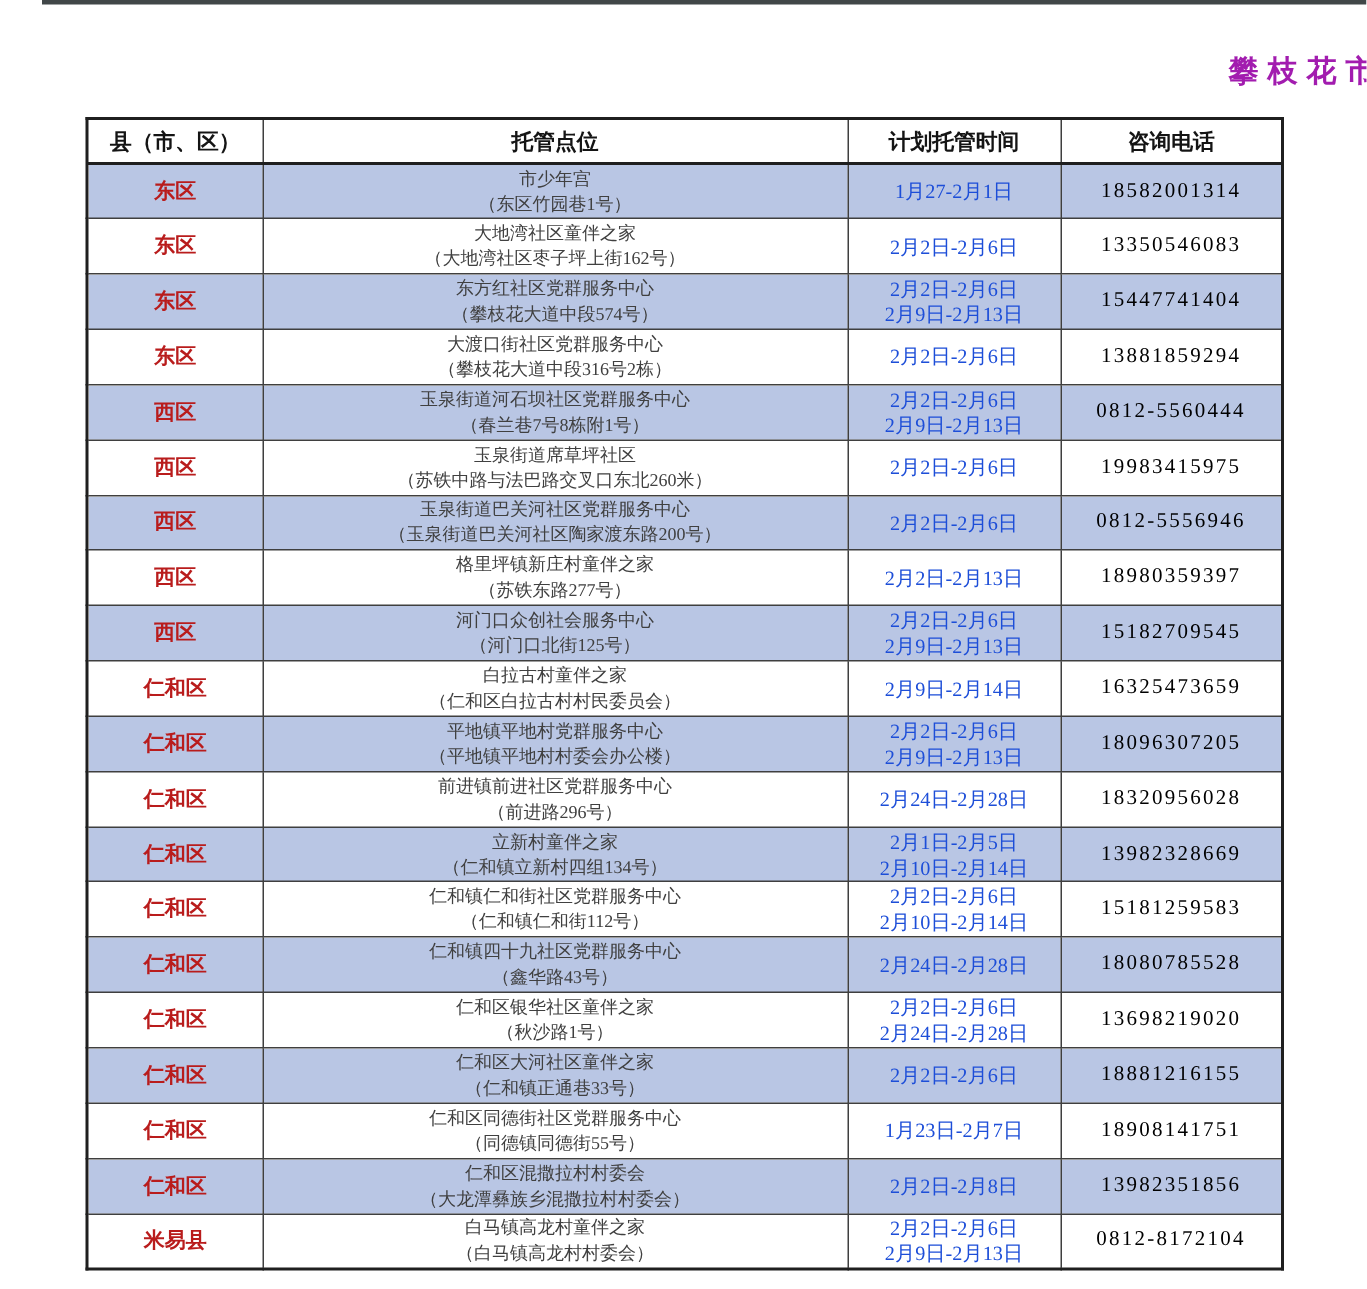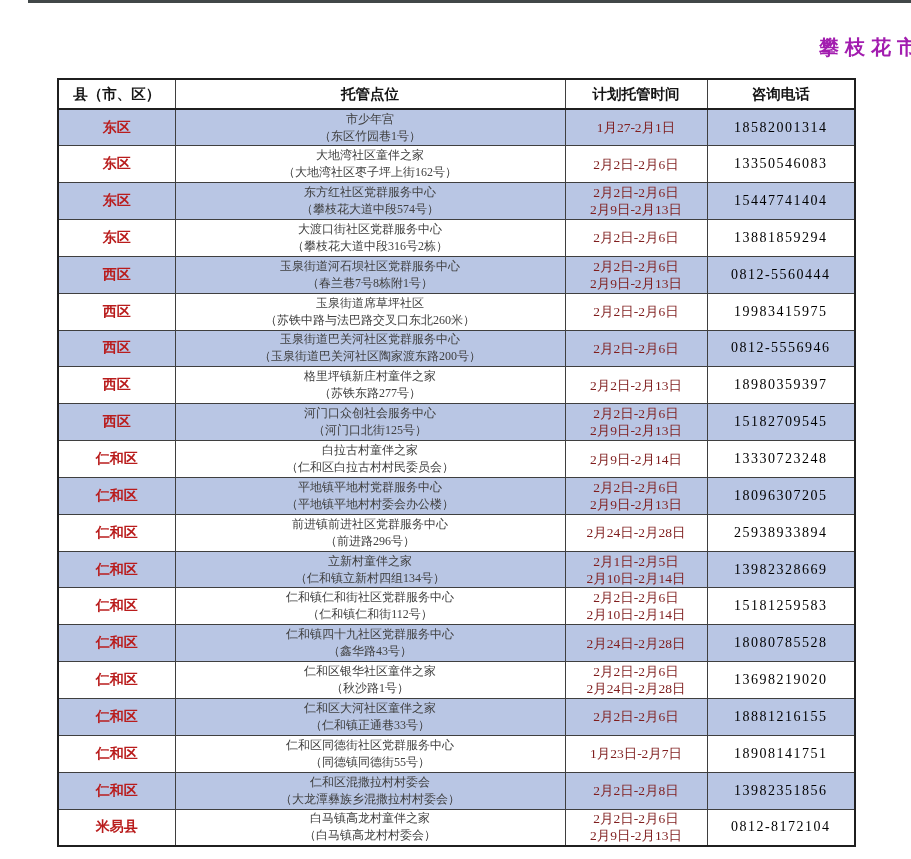--- a/index.html
+++ b/index.html
@@ -57,21 +57,21 @@
   table.main tbody tr { height: 36.85px; }
   tr.hl td { background: #b9c6e4; }
   tr.plain td { background: #ffffff; }
   td.district {
     font-size: 14px;
     font-weight: bold;
     color: #b91c1c;
   }
   td.site { color: #404040; font-size: 12px; }
   td.site .line { line-height: 17px; }
-  td.time { color: #7f1d1d; font-size: 13.5px; }
+  td.time { color: #1d4ed8; font-size: 13.5px; }
   td.time .line { line-height: 17px; }
   td.phone {
     color: #000000;
     font-size: 14px;
     letter-spacing: 1.5px;
     font-family: "Liberation Serif", "DejaVu Serif", serif;
   }
 </style>
 </head>
 <body>
@@ -200,21 +200,21 @@
         </tr>
         <tr class="plain">
           <td class="district">仁和区</td>
           <td class="site">
             <div class="line">白拉古村童伴之家</div>
             <div class="line">（仁和区白拉古村村民委员会）</div>
           </td>
           <td class="time">
             <div class="line">2月9日-2月14日</div>
           </td>
-          <td class="phone">13330723248</td>
+          <td class="phone">16325473659</td>
         </tr>
         <tr class="hl">
           <td class="district">仁和区</td>
           <td class="site">
             <div class="line">平地镇平地村党群服务中心</div>
             <div class="line">（平地镇平地村村委会办公楼）</div>
           </td>
           <td class="time">
             <div class="line">2月2日-2月6日</div>
             <div class="line">2月9日-2月13日</div>
@@ -223,21 +223,21 @@
         </tr>
         <tr class="plain">
           <td class="district">仁和区</td>
           <td class="site">
             <div class="line">前进镇前进社区党群服务中心</div>
             <div class="line">（前进路296号）</div>
           </td>
           <td class="time">
             <div class="line">2月24日-2月28日</div>
           </td>
-          <td class="phone">25938933894</td>
+          <td class="phone">18320956028</td>
         </tr>
         <tr class="hl">
           <td class="district">仁和区</td>
           <td class="site">
             <div class="line">立新村童伴之家</div>
             <div class="line">（仁和镇立新村四组134号）</div>
           </td>
           <td class="time">
             <div class="line">2月1日-2月5日</div>
             <div class="line">2月10日-2月14日</div>

